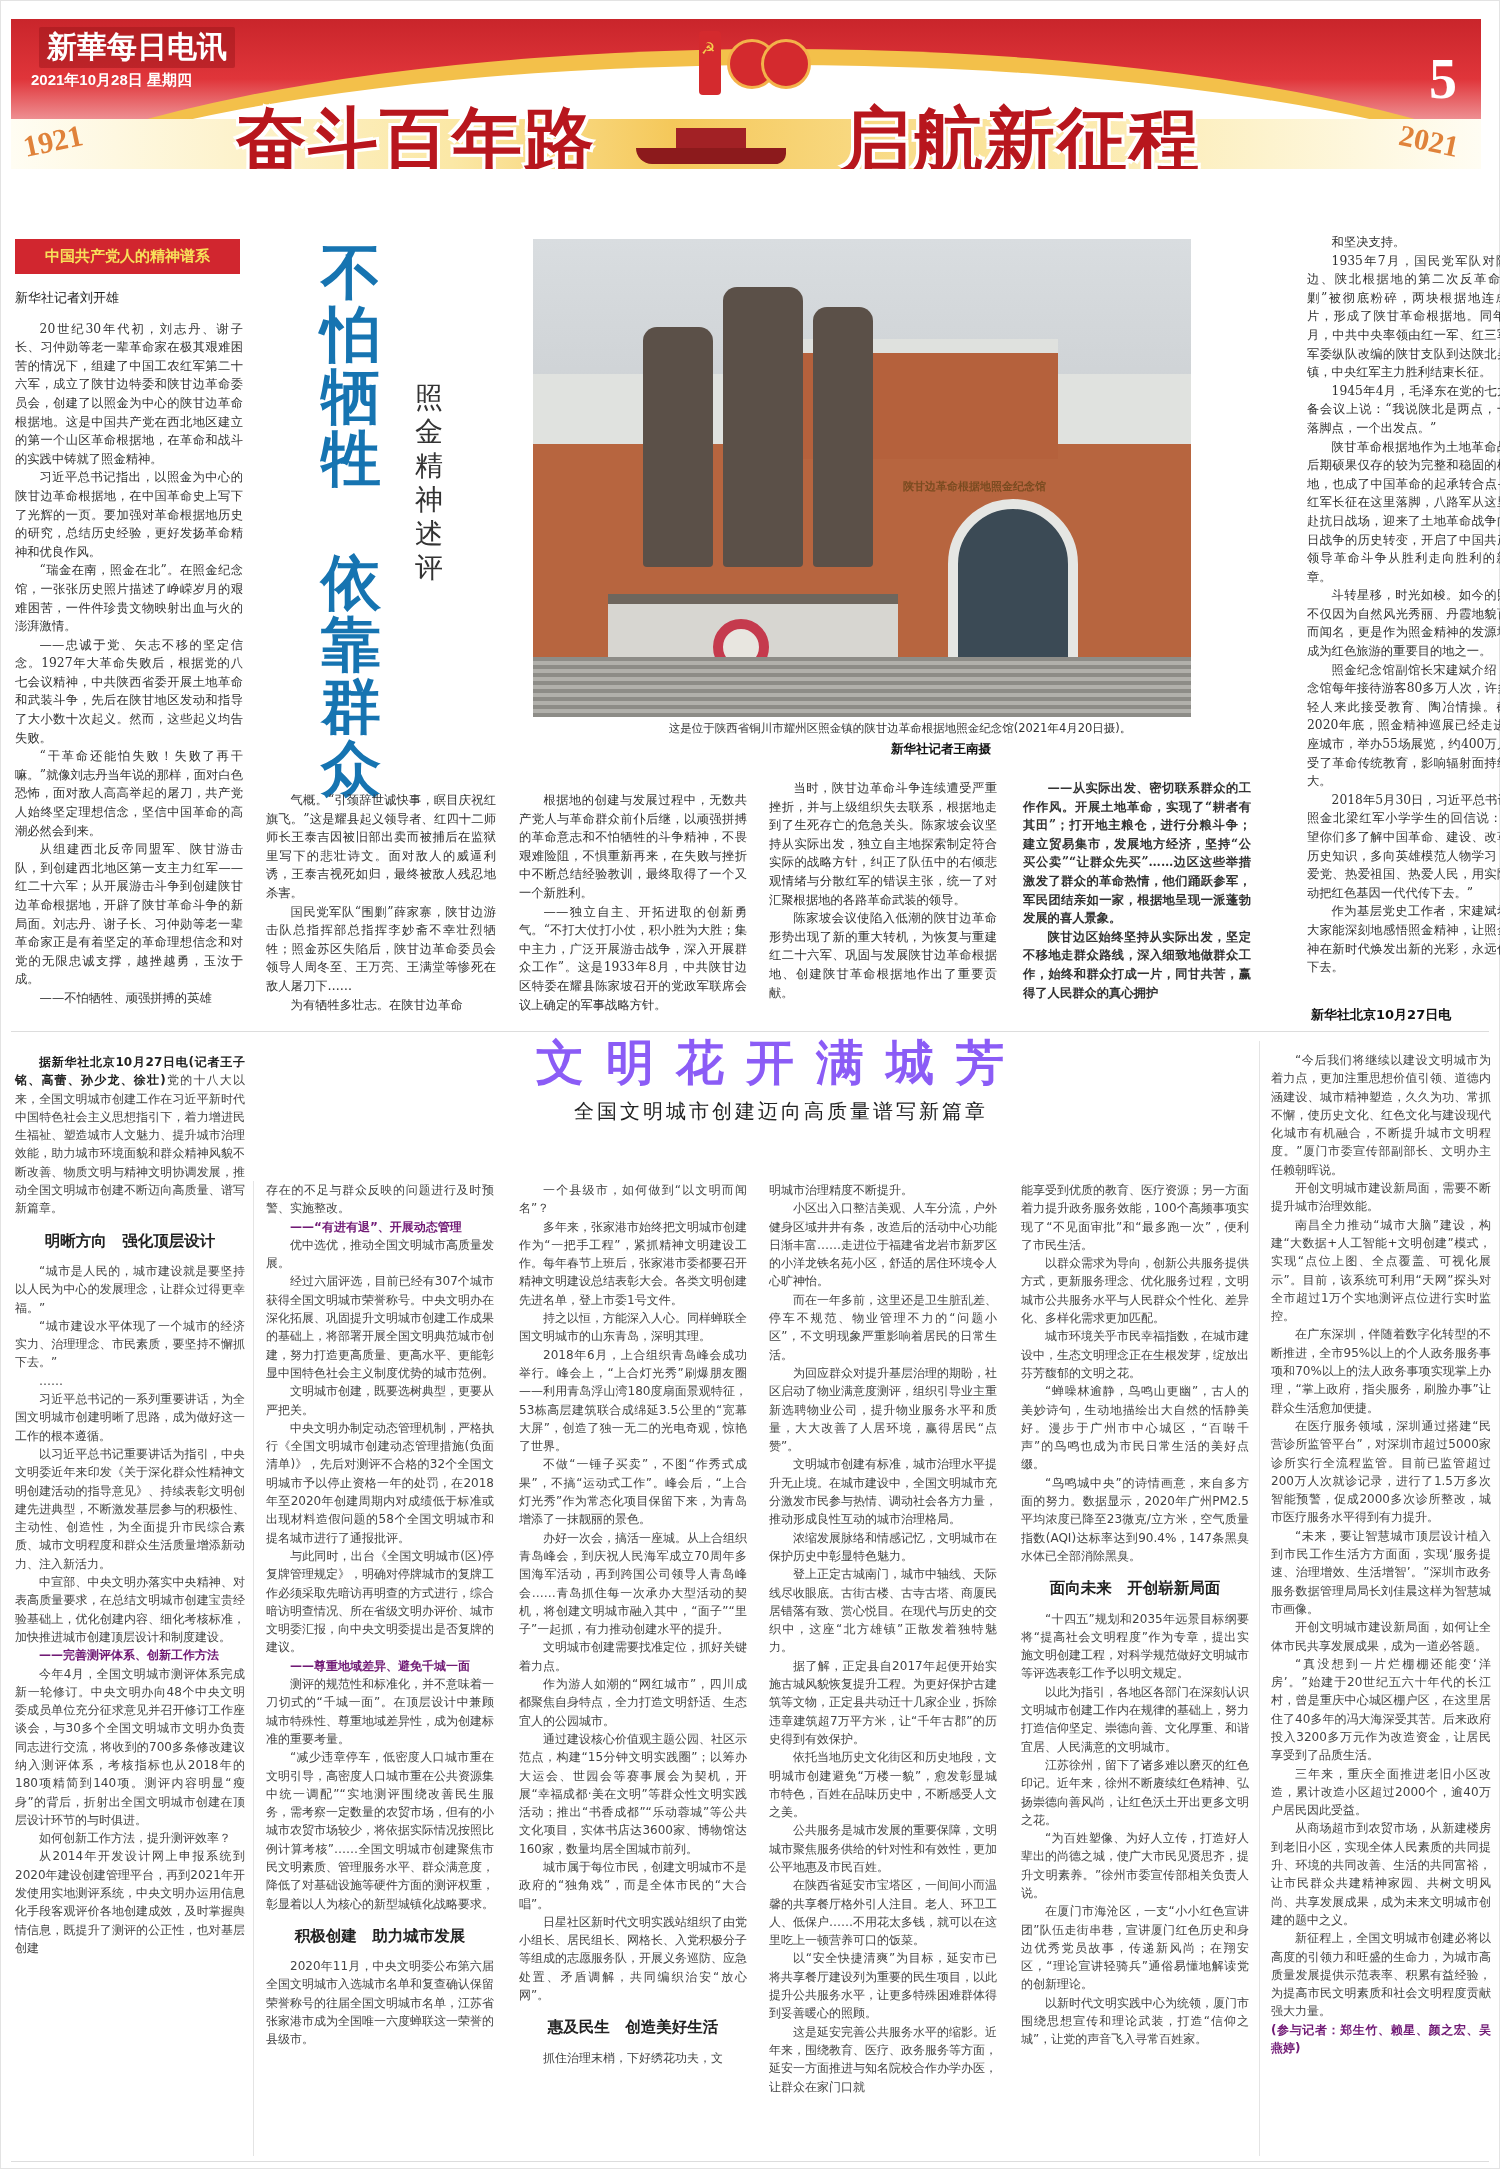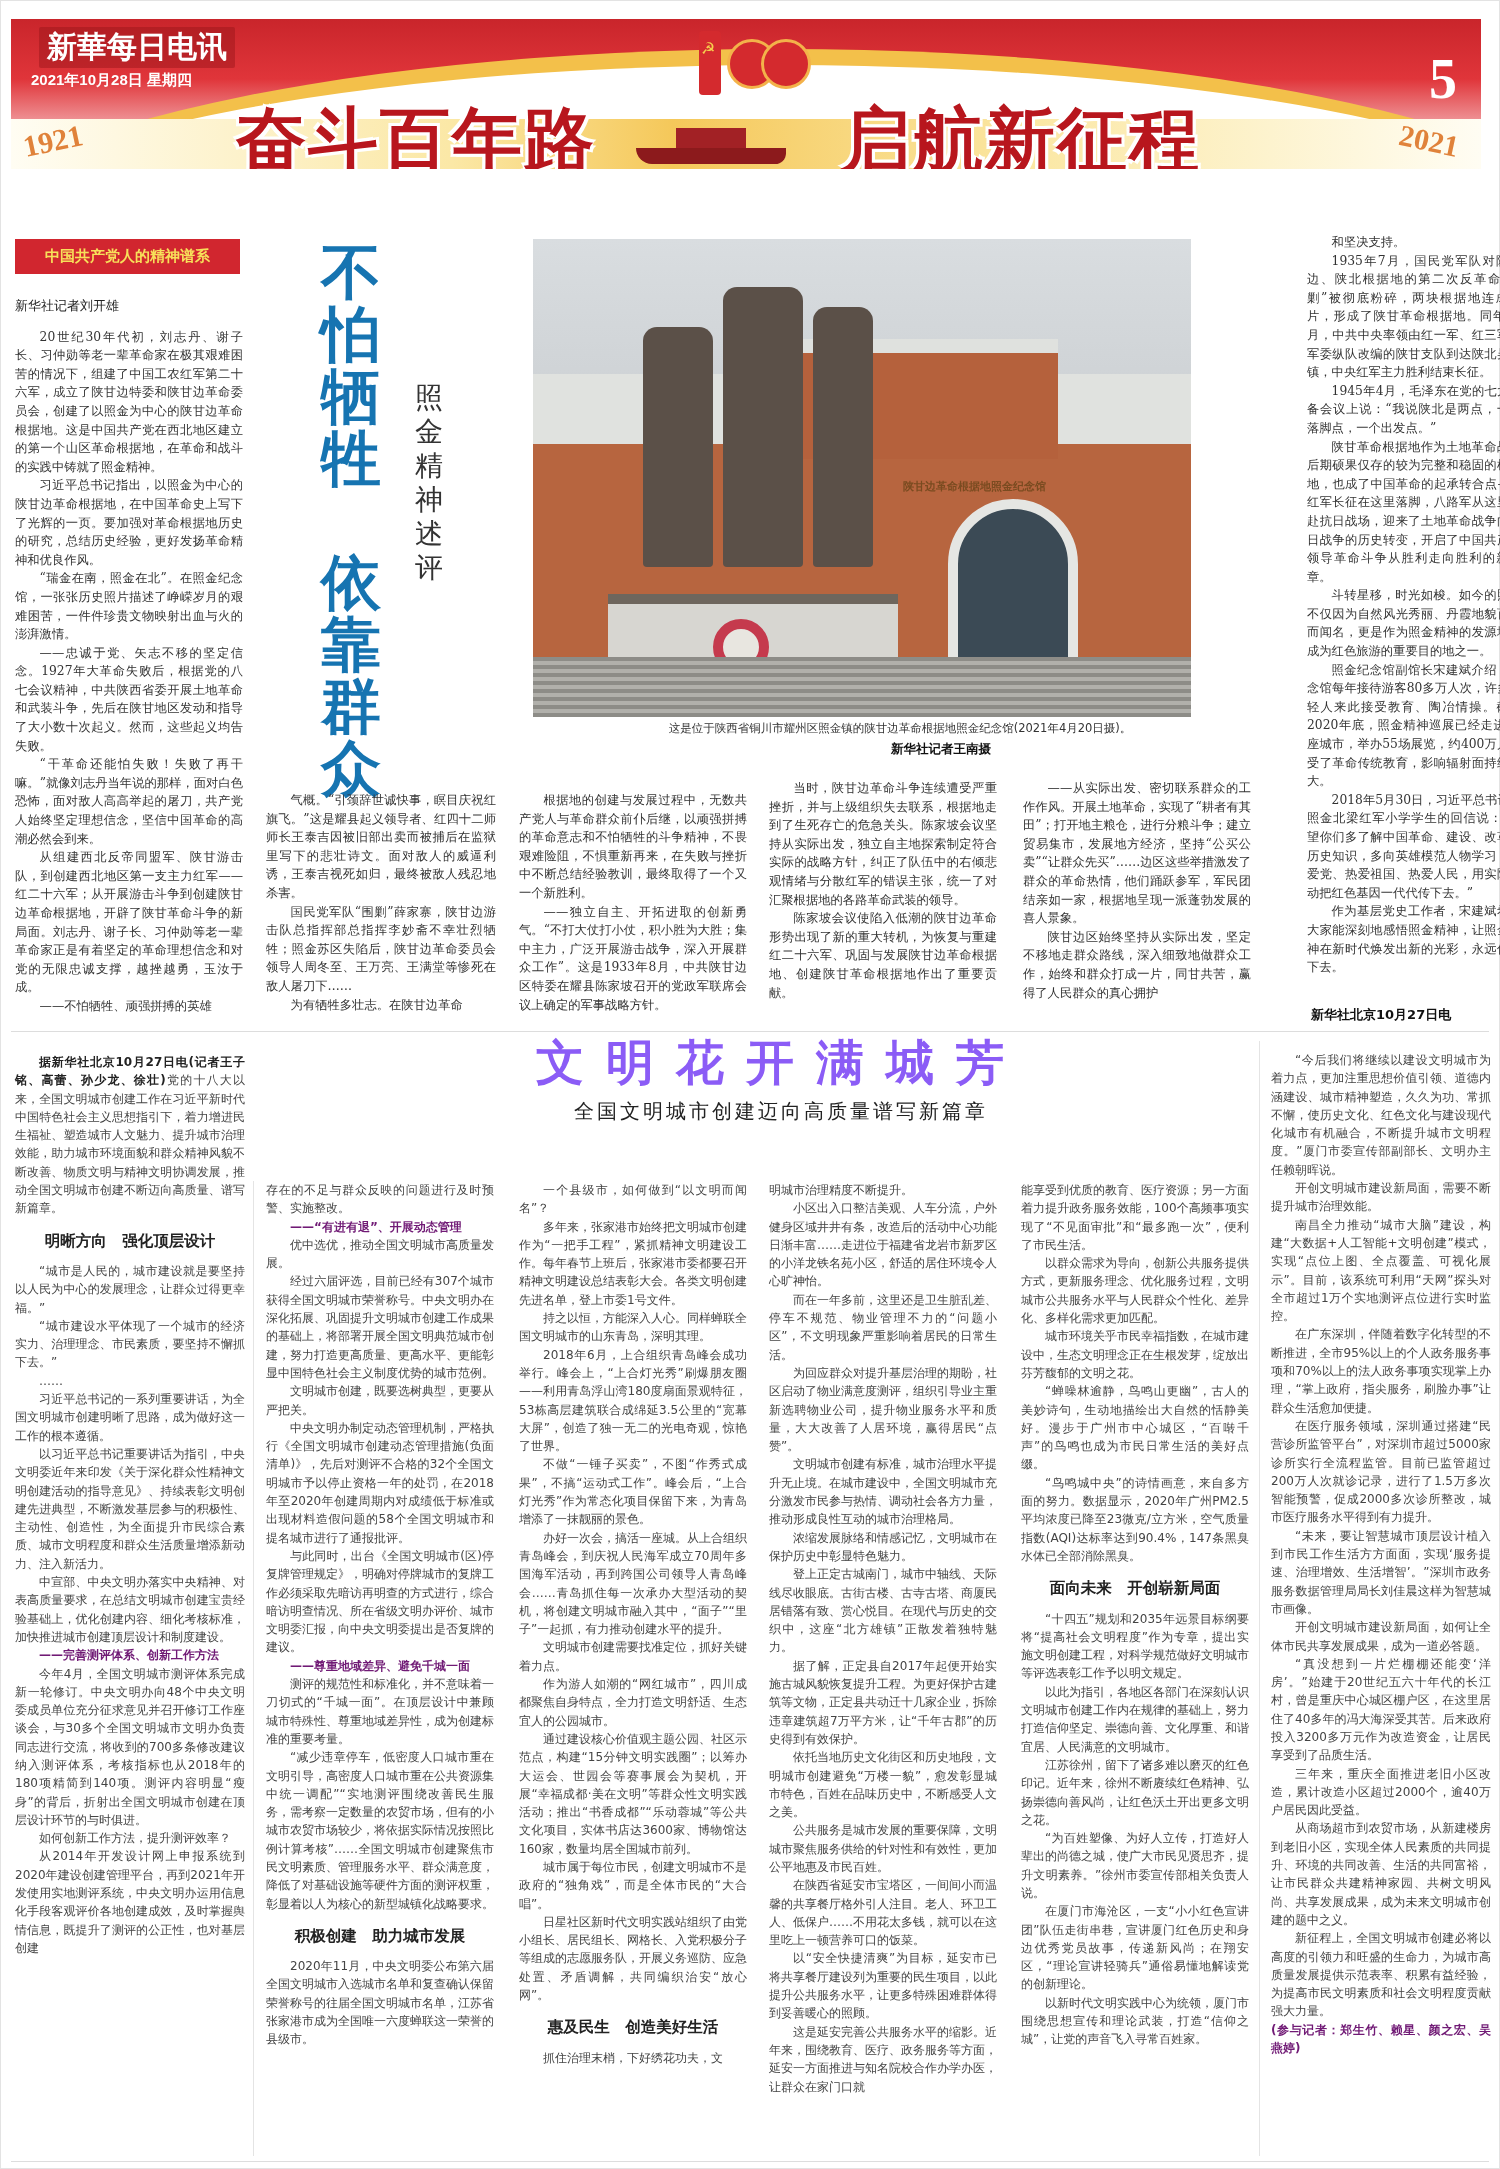--- a/index.html
+++ b/index.html
@@ -24,21 +24,21 @@
   .yr{position:absolute;top:105px;font-family:"Liberation Serif",serif;font-size:30px;color:#e0823a;font-weight:bold;}
   .yr.l{left:12px;transform:rotate(-12deg);}
   .yr.r{right:22px;transform:rotate(12deg);}
   .boat{position:absolute;left:625px;top:105px;width:150px;height:40px;}
   .boat .hull{position:absolute;left:0;bottom:0;width:150px;height:16px;background:#8c1a1c;border-radius:0 0 40px 60px;}
   .boat .cab{position:absolute;left:40px;bottom:14px;width:70px;height:22px;background:#a22125;}
 
   
   .col{position:absolute;font-size:12.3px;line-height:18.6px;color:#333;text-align:justify;}
   .col p{text-indent:2em;}
-  .col .byline{font-family:"DejaVu Sans",sans-serif;font-size:13px;color:#222;text-indent:0;margin:14px 0 12px;}
+  .col .byline{font-family:"DejaVu Sans",sans-serif;font-size:13px;color:#222;text-indent:0;margin:6px 0 12px;}
   .kicker{position:absolute;left:14px;top:238px;width:225px;height:35px;background:#d1262f;color:#f7e05a;font-family:"DejaVu Sans",sans-serif;font-weight:bold;font-size:15px;line-height:35px;text-align:center;}
   .vhead{position:absolute;left:310px;top:240px;width:80px;font-family:"DejaVu Serif",serif;font-weight:bold;font-size:60px;line-height:62px;color:#1674b1;text-align:center;}
   .vsub{position:absolute;left:410px;top:380px;width:36px;font-family:"DejaVu Sans",sans-serif;font-size:28px;line-height:34px;color:#333;text-align:center;}
   .photo{position:absolute;left:532px;top:238px;width:658px;height:478px;overflow:hidden;background:linear-gradient(180deg,#d9dde0 0%,#cfd3d6 30%,#bfc3c5 100%);}
   .bldg{position:absolute;left:0;top:150px;width:734px;height:330px;background:#b7653f;}
   .bldg-upper{position:absolute;left:245px;top:100px;width:280px;height:120px;background:#b5613c;border-top:14px solid #dfe1de;}
   .bldg-band{position:absolute;left:0;top:135px;width:734px;height:70px;background:#e0e2df;}
   .arch{position:absolute;left:415px;top:260px;width:130px;height:180px;background:#3b4a55;border-radius:65px 65px 0 0;border:10px solid #e5e6e3;}
   .plaque{position:absolute;left:370px;top:240px;font-size:11px;color:#7a4b20;font-weight:bold;}
   .statue{position:absolute;bottom:150px;background:#5b5048;border-radius:14px 14px 4px 4px;}
@@ -136,21 +136,21 @@
         <p>根据地的创建与发展过程中，无数共产党人与革命群众前仆后继，以顽强拼搏的革命意志和不怕牺牲的斗争精神，不畏艰难险阻，不惧重新再来，在失败与挫折中不断总结经验教训，最终取得了一个又一个新胜利。</p>
         <p>——独立自主、开拓进取的创新勇气。“不打大仗打小仗，积小胜为大胜；集中主力，广泛开展游击战争，深入开展群众工作”。这是1933年8月，中共陕甘边区特委在耀县陈家坡召开的党政军联席会议上确定的军事战略方针。</p>
       </div>
     </div>
   <div class="col" style="left:768px;top:778px;width:228px;">
       <div>
         <p>当时，陕甘边革命斗争连续遭受严重挫折，并与上级组织失去联系，根据地走到了生死存亡的危急关头。陈家坡会议坚持从实际出发，独立自主地探索制定符合实际的战略方针，纠正了队伍中的右倾悲观情绪与分散红军的错误主张，统一了对汇聚根据地的各路革命武装的领导。</p>
         <p>陈家坡会议使陷入低潮的陕甘边革命形势出现了新的重大转机，为恢复与重建红二十六军、巩固与发展陕甘边革命根据地、创建陕甘革命根据地作出了重要贡献。</p>
       </div>
     </div>
-  <div class="col" style="left:1022px;top:778px;width:228px;">
+  <div class="col" style="left:1022px;top:778px;width:228px;font-weight:bold;">
       <div>
         <p>——从实际出发、密切联系群众的工作作风。开展土地革命，实现了“耕者有其田”；打开地主粮仓，进行分粮斗争；建立贸易集市，发展地方经济，坚持“公买公卖”“让群众先买”……边区这些举措激发了群众的革命热情，他们踊跃参军，军民团结亲如一家，根据地呈现一派蓬勃发展的喜人景象。</p>
         <p>陕甘边区始终坚持从实际出发，坚定不移地走群众路线，深入细致地做群众工作，始终和群众打成一片，同甘共苦，赢得了人民群众的真心拥护</p>
       </div>
     </div>
   <div class="col" style="left:1275px;top:232px;width:215px;margin-left:31px;">
       <div>
         <p>和坚决支持。</p>
         <p>1935年7月，国民党军队对陕甘边、陕北根据地的第二次反革命“围剿”被彻底粉碎，两块根据地连成一片，形成了陕甘革命根据地。同年10月，中共中央率领由红一军、红三军和军委纵队改编的陕甘支队到达陕北吴起镇，中央红军主力胜利结束长征。</p>
         <p>1945年4月，毛泽东在党的七大预备会议上说：“我说陕北是两点，一个落脚点，一个出发点。”</p>

